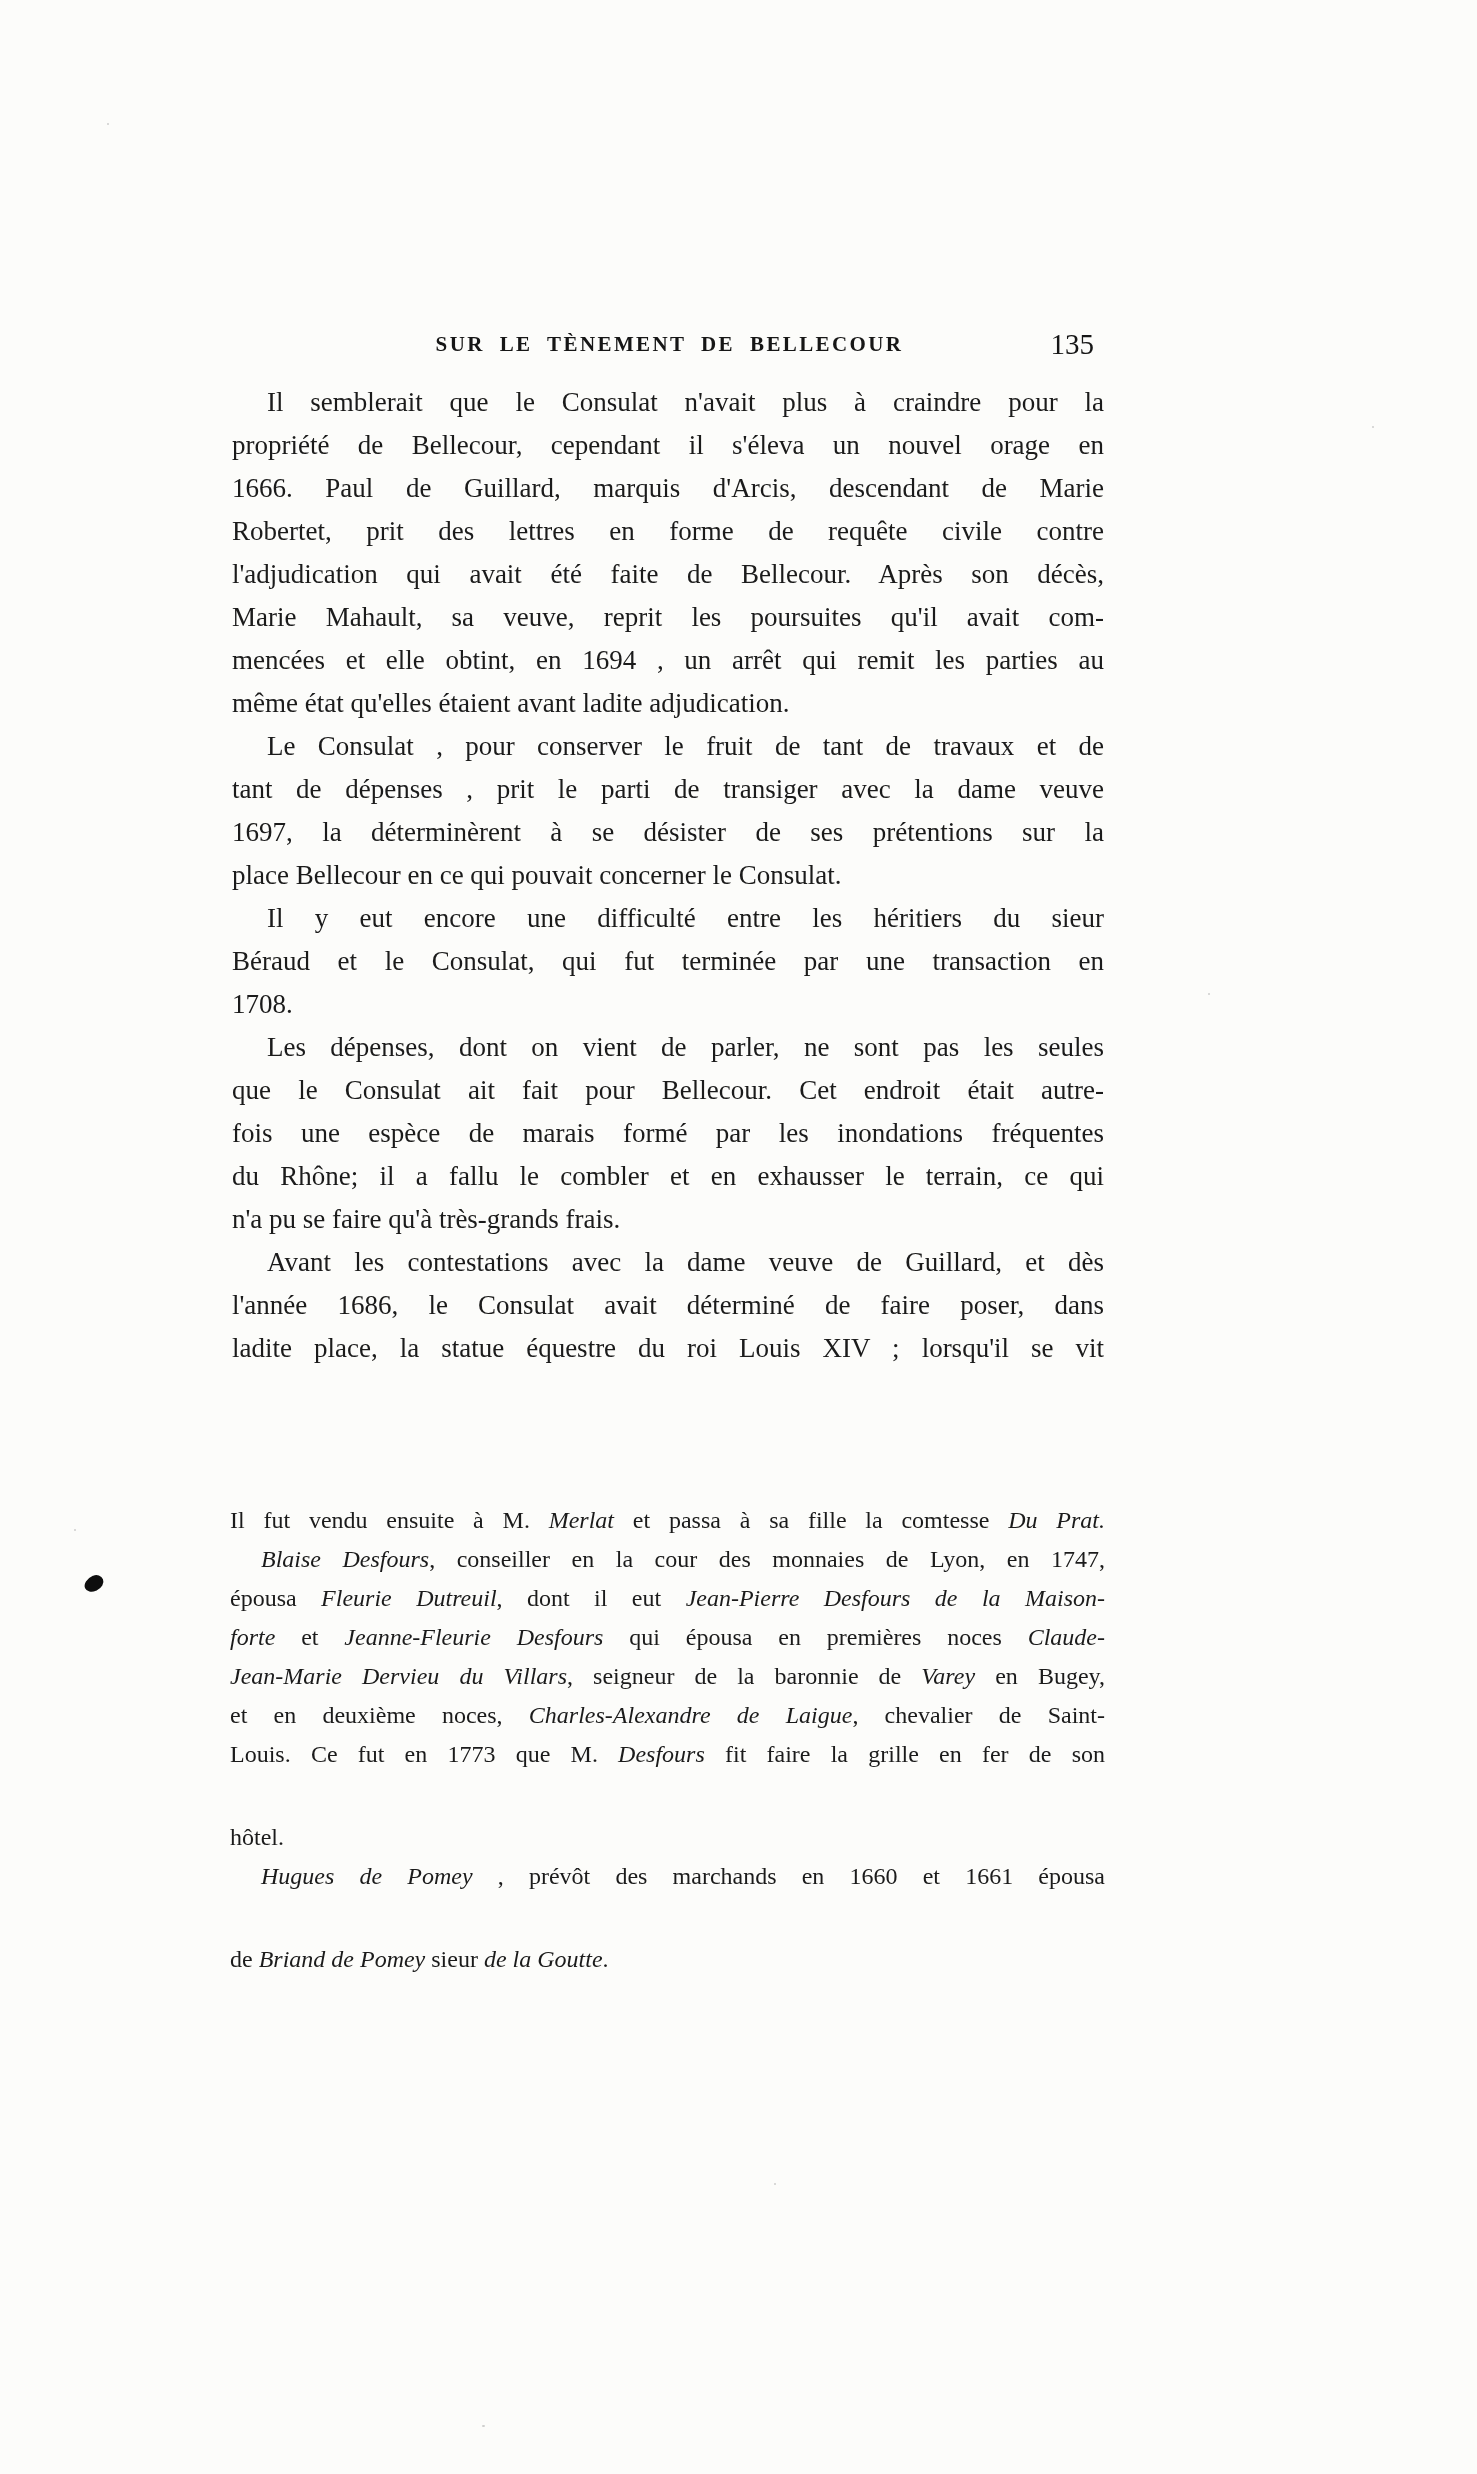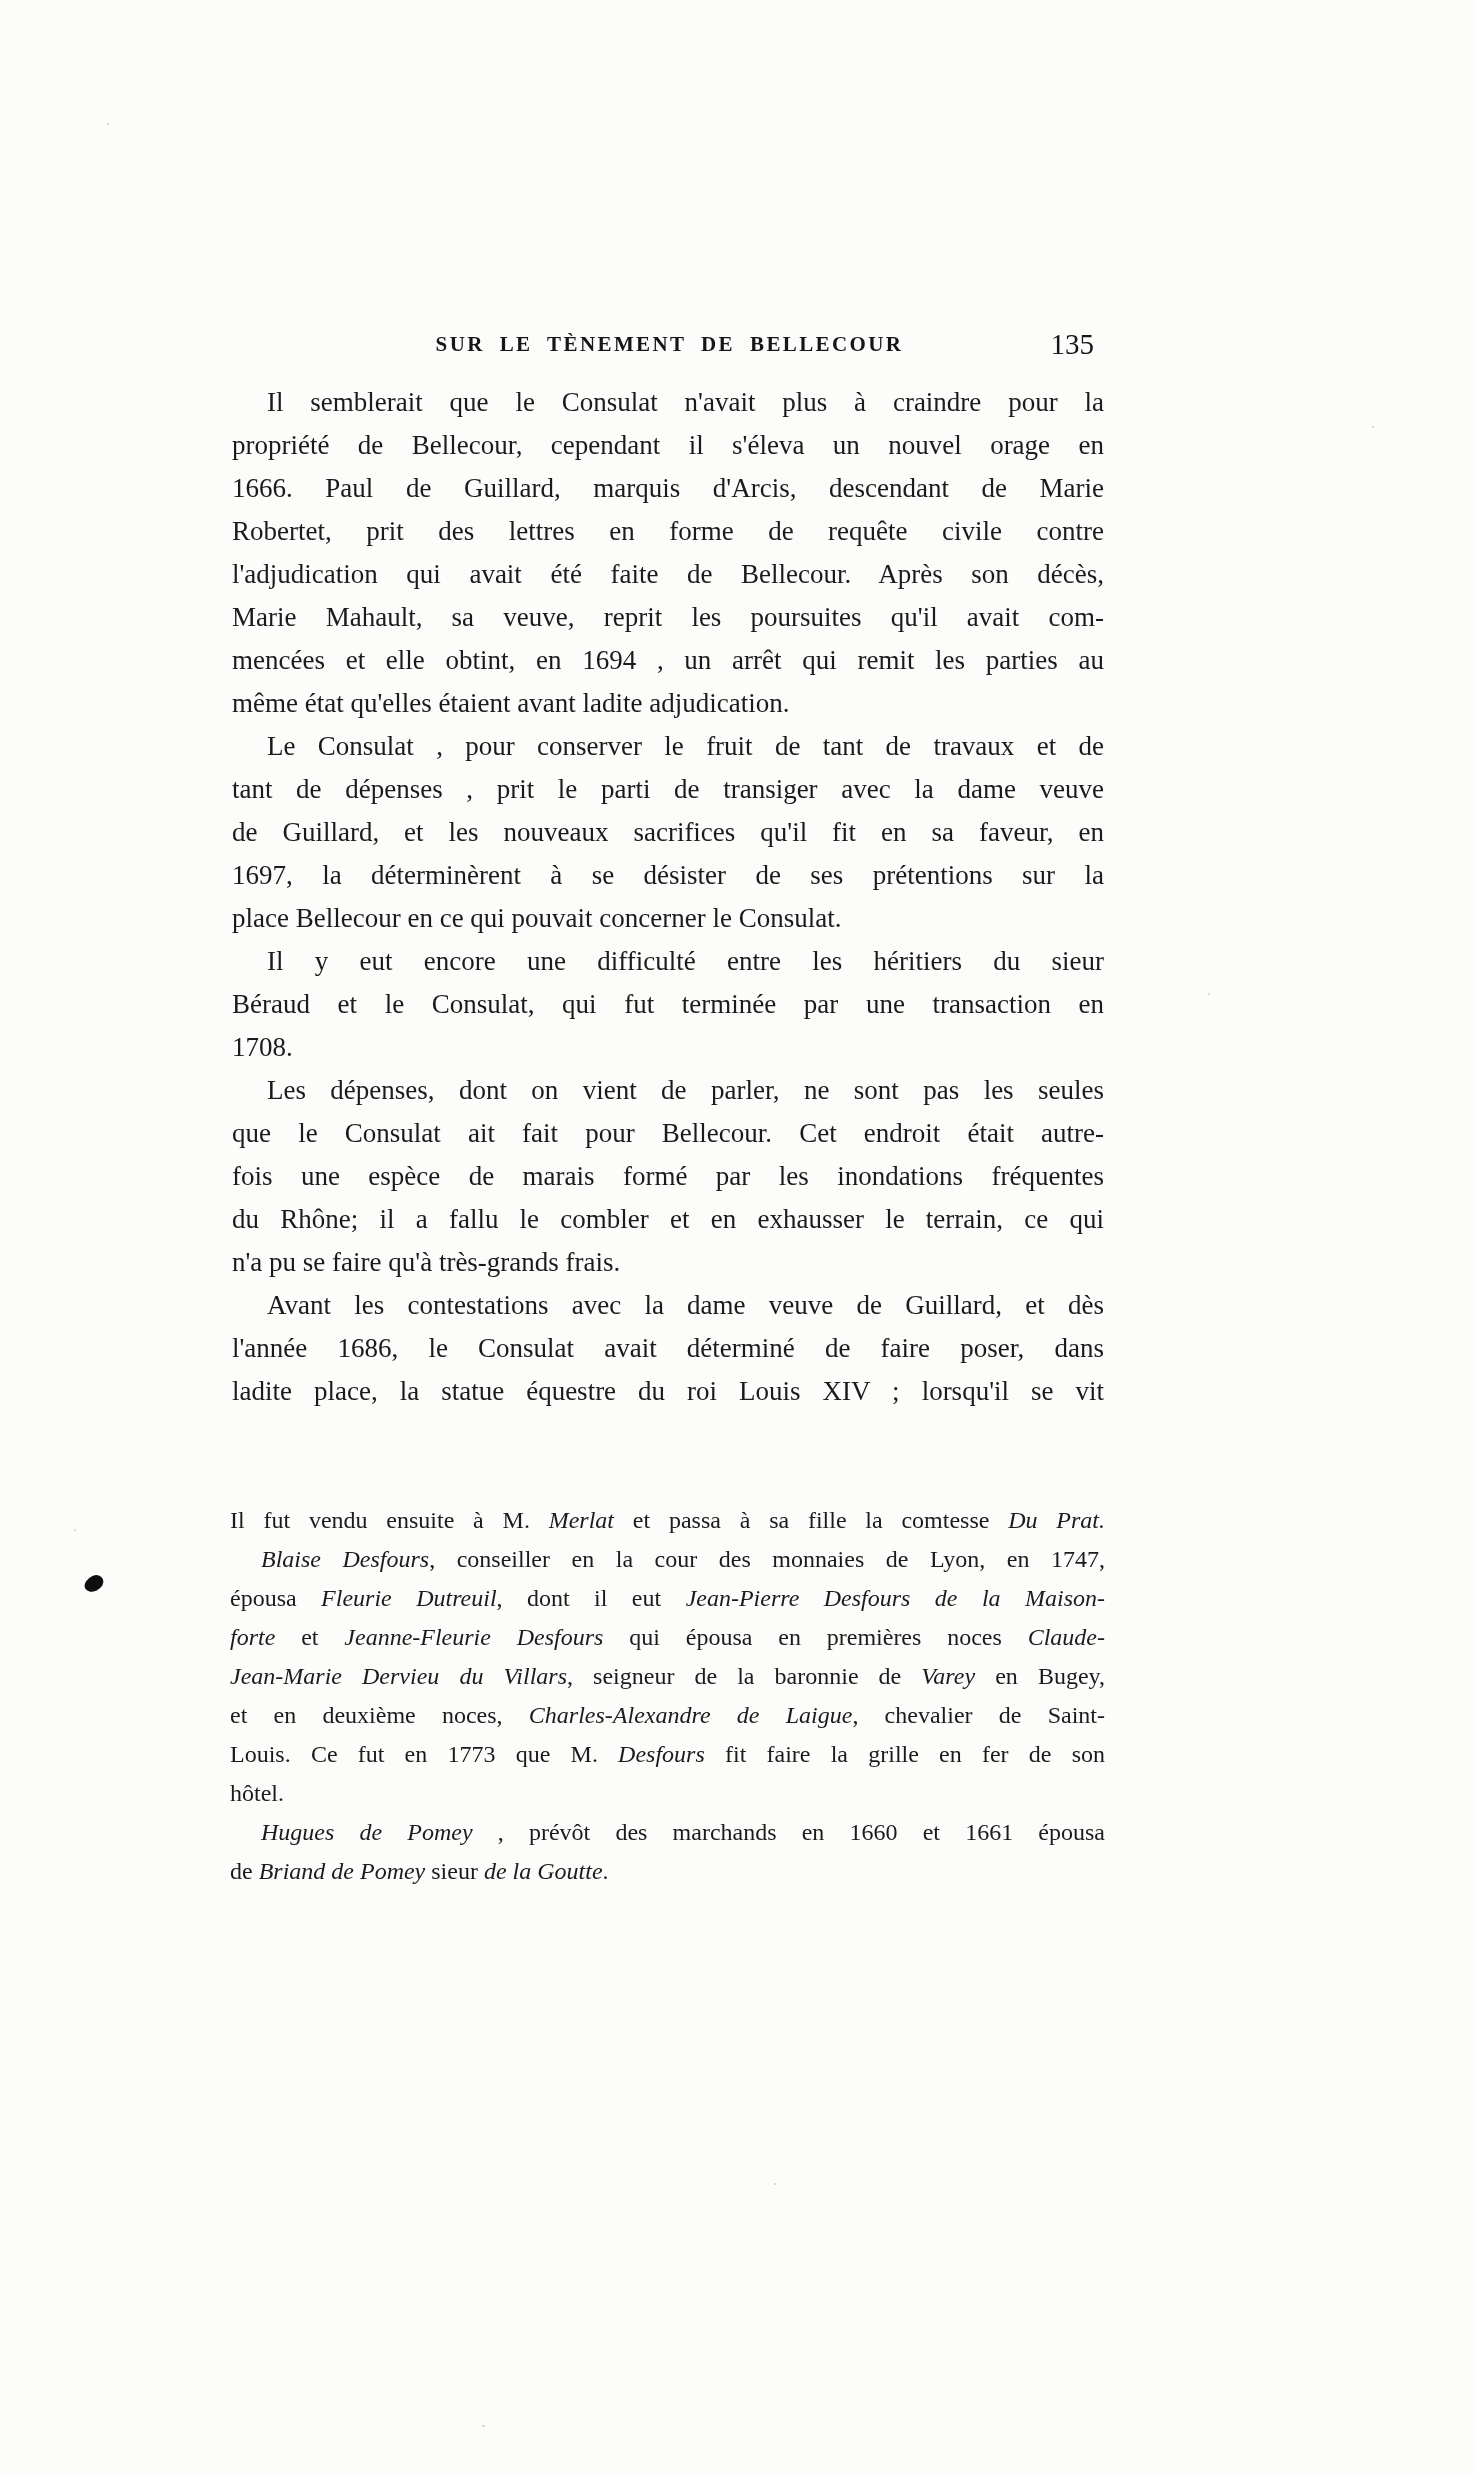--- a/index.html
+++ b/index.html
@@ -45,21 +45,21 @@
   
   .footnote-block{
     position:absolute;left:230px;top:1501px;width:875px;
     font-size:24px;
   }
   .fline{
     line-height:39px;height:39px;
     text-align:justify;text-align-last:justify;
     white-space:normal;
   }
-  .fline.lastline{text-align-last:left;}
+  .fline.lastline{text-align-last:left;margin-top:44px;}
   .fline.indent{text-indent:31px;}
   i{font-style:italic;}
   
   .ink-blot{
     position:absolute;left:84px;top:1576px;
     width:20px;height:15.3px;
     background:#0e0e0e;
     border-radius:62% 38% 55% 45% / 55% 48% 52% 45%;
     transform:rotate(-24deg);
   }
@@ -81,21 +81,20 @@
       <div class="bline indent"><span>Il semblerait que le Consulat n'avait plus à craindre pour la</span></div>
       <div class="bline"><span>propriété de Bellecour, cependant il s'éleva un nouvel orage en</span></div>
       <div class="bline"><span>1666. Paul de Guillard, marquis d'Arcis, descendant de Marie</span></div>
       <div class="bline"><span>Robertet, prit des lettres en forme de requête civile contre</span></div>
       <div class="bline"><span>l'adjudication qui avait été faite de Bellecour. Après son décès,</span></div>
       <div class="bline"><span>Marie Mahault, sa veuve, reprit les poursuites qu'il avait com-</span></div>
       <div class="bline"><span>mencées et elle obtint, en 1694 , un arrêt qui remit les parties au</span></div>
       <div class="bline lastline"><span>même état qu'elles étaient avant ladite adjudication.</span></div>
       <div class="bline indent"><span>Le Consulat , pour conserver le fruit de tant de travaux et de</span></div>
       <div class="bline"><span>tant de dépenses , prit le parti de transiger avec la dame veuve</span></div>
-      <div class="bline"><span>de Guillard, et les nouveaux sacrifices qu'il fit en sa faveur, en</span></div>
       <div class="bline"><span>1697, la déterminèrent à se désister de ses prétentions sur la</span></div>
       <div class="bline lastline"><span>place Bellecour en ce qui pouvait concerner le Consulat.</span></div>
       <div class="bline indent"><span>Il y eut encore une difficulté entre les héritiers du sieur</span></div>
       <div class="bline"><span>Béraud et le Consulat, qui fut terminée par une transaction en</span></div>
       <div class="bline lastline"><span>1708.</span></div>
       <div class="bline indent"><span>Les dépenses, dont on vient de parler, ne sont pas les seules</span></div>
       <div class="bline"><span>que le Consulat ait fait pour Bellecour. Cet endroit était autre-</span></div>
       <div class="bline"><span>fois une espèce de marais formé par les inondations fréquentes</span></div>
       <div class="bline"><span>du Rhône; il a fallu le combler et en exhausser le terrain, ce qui</span></div>
       <div class="bline lastline"><span>n'a pu se faire qu'à très-grands frais.</span></div>

